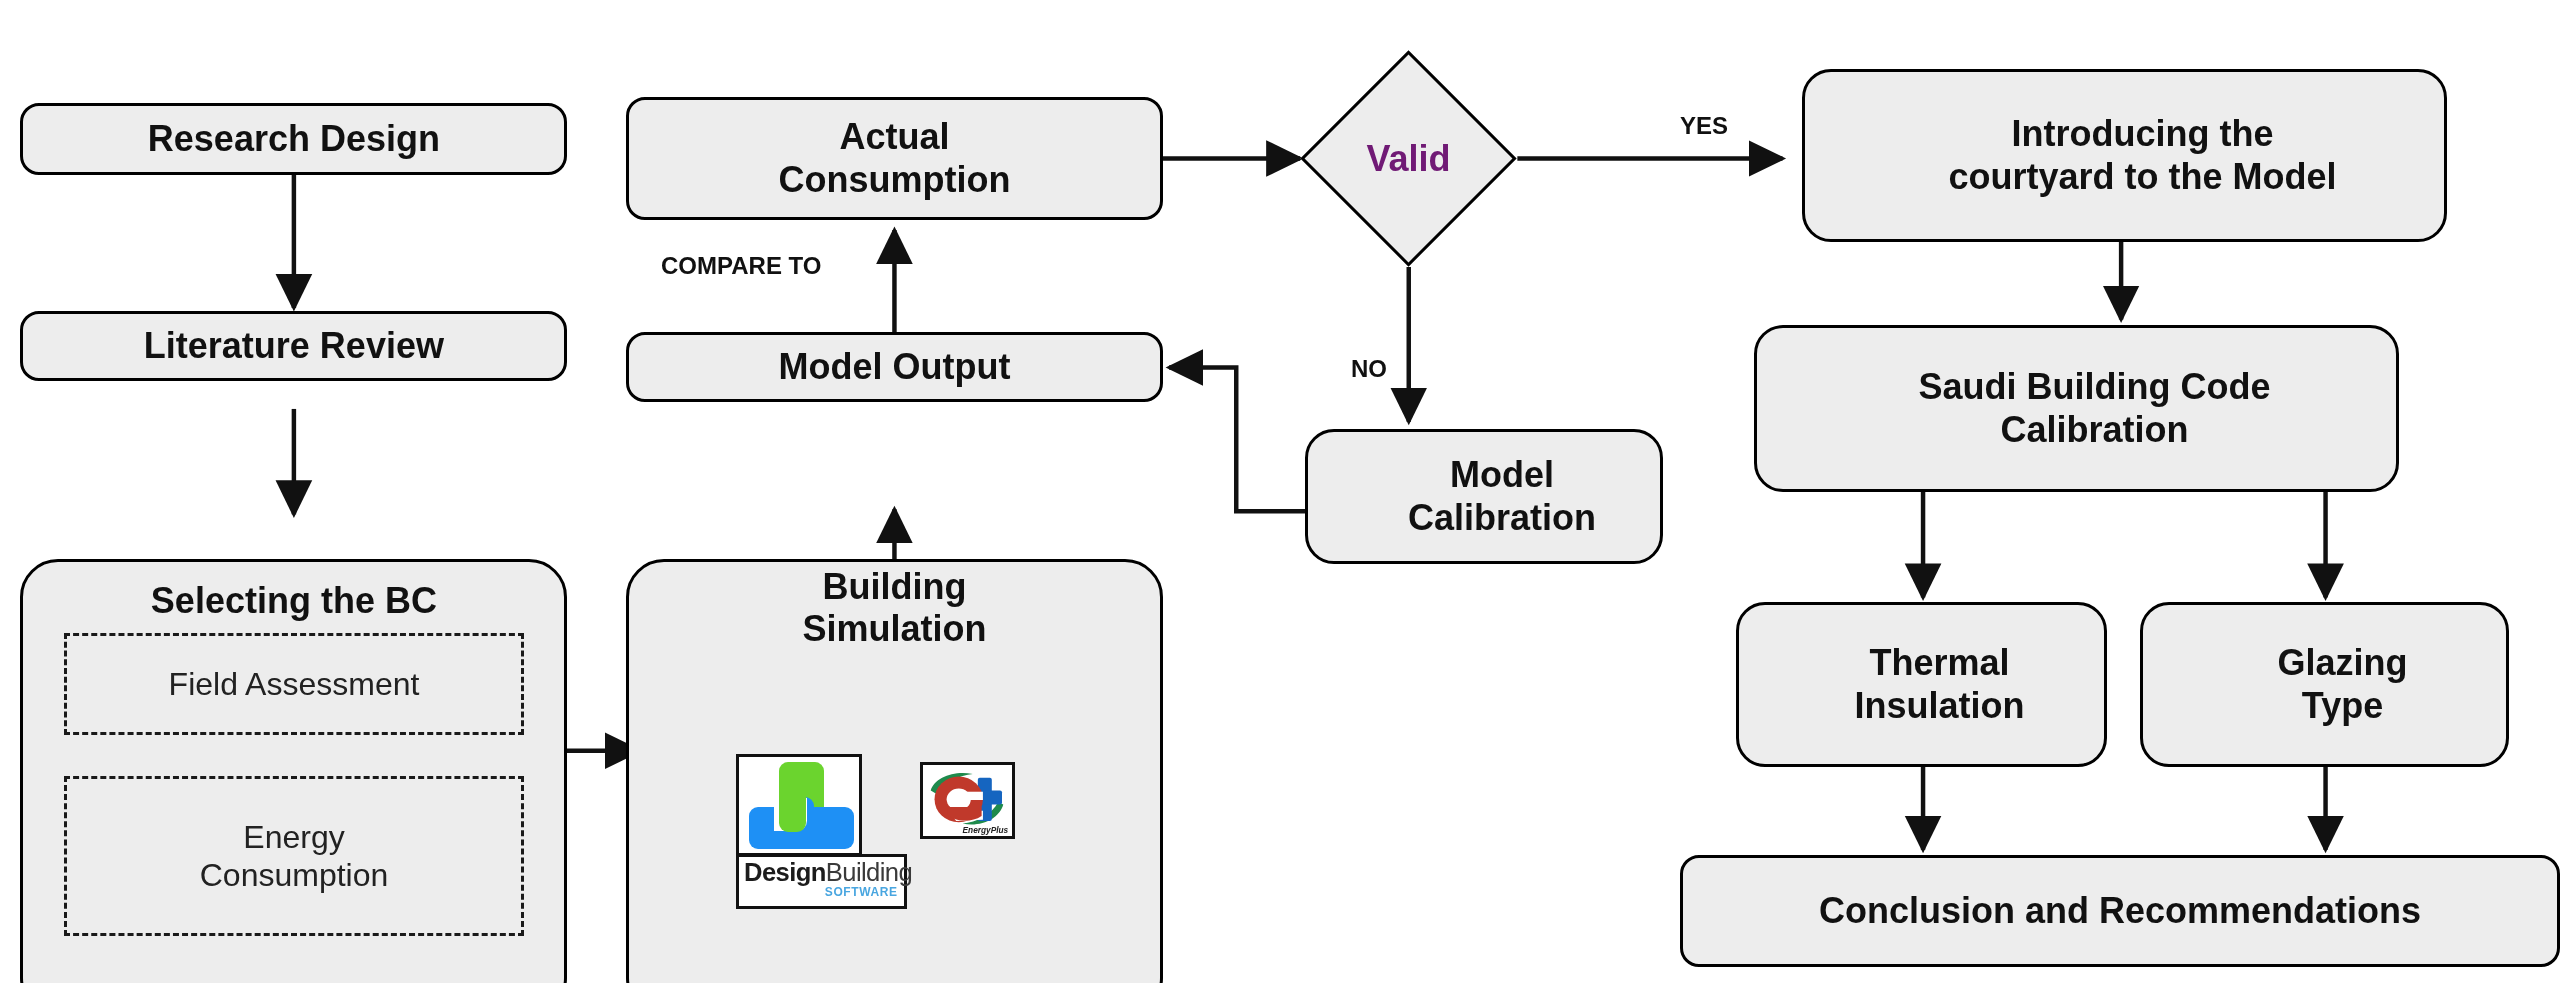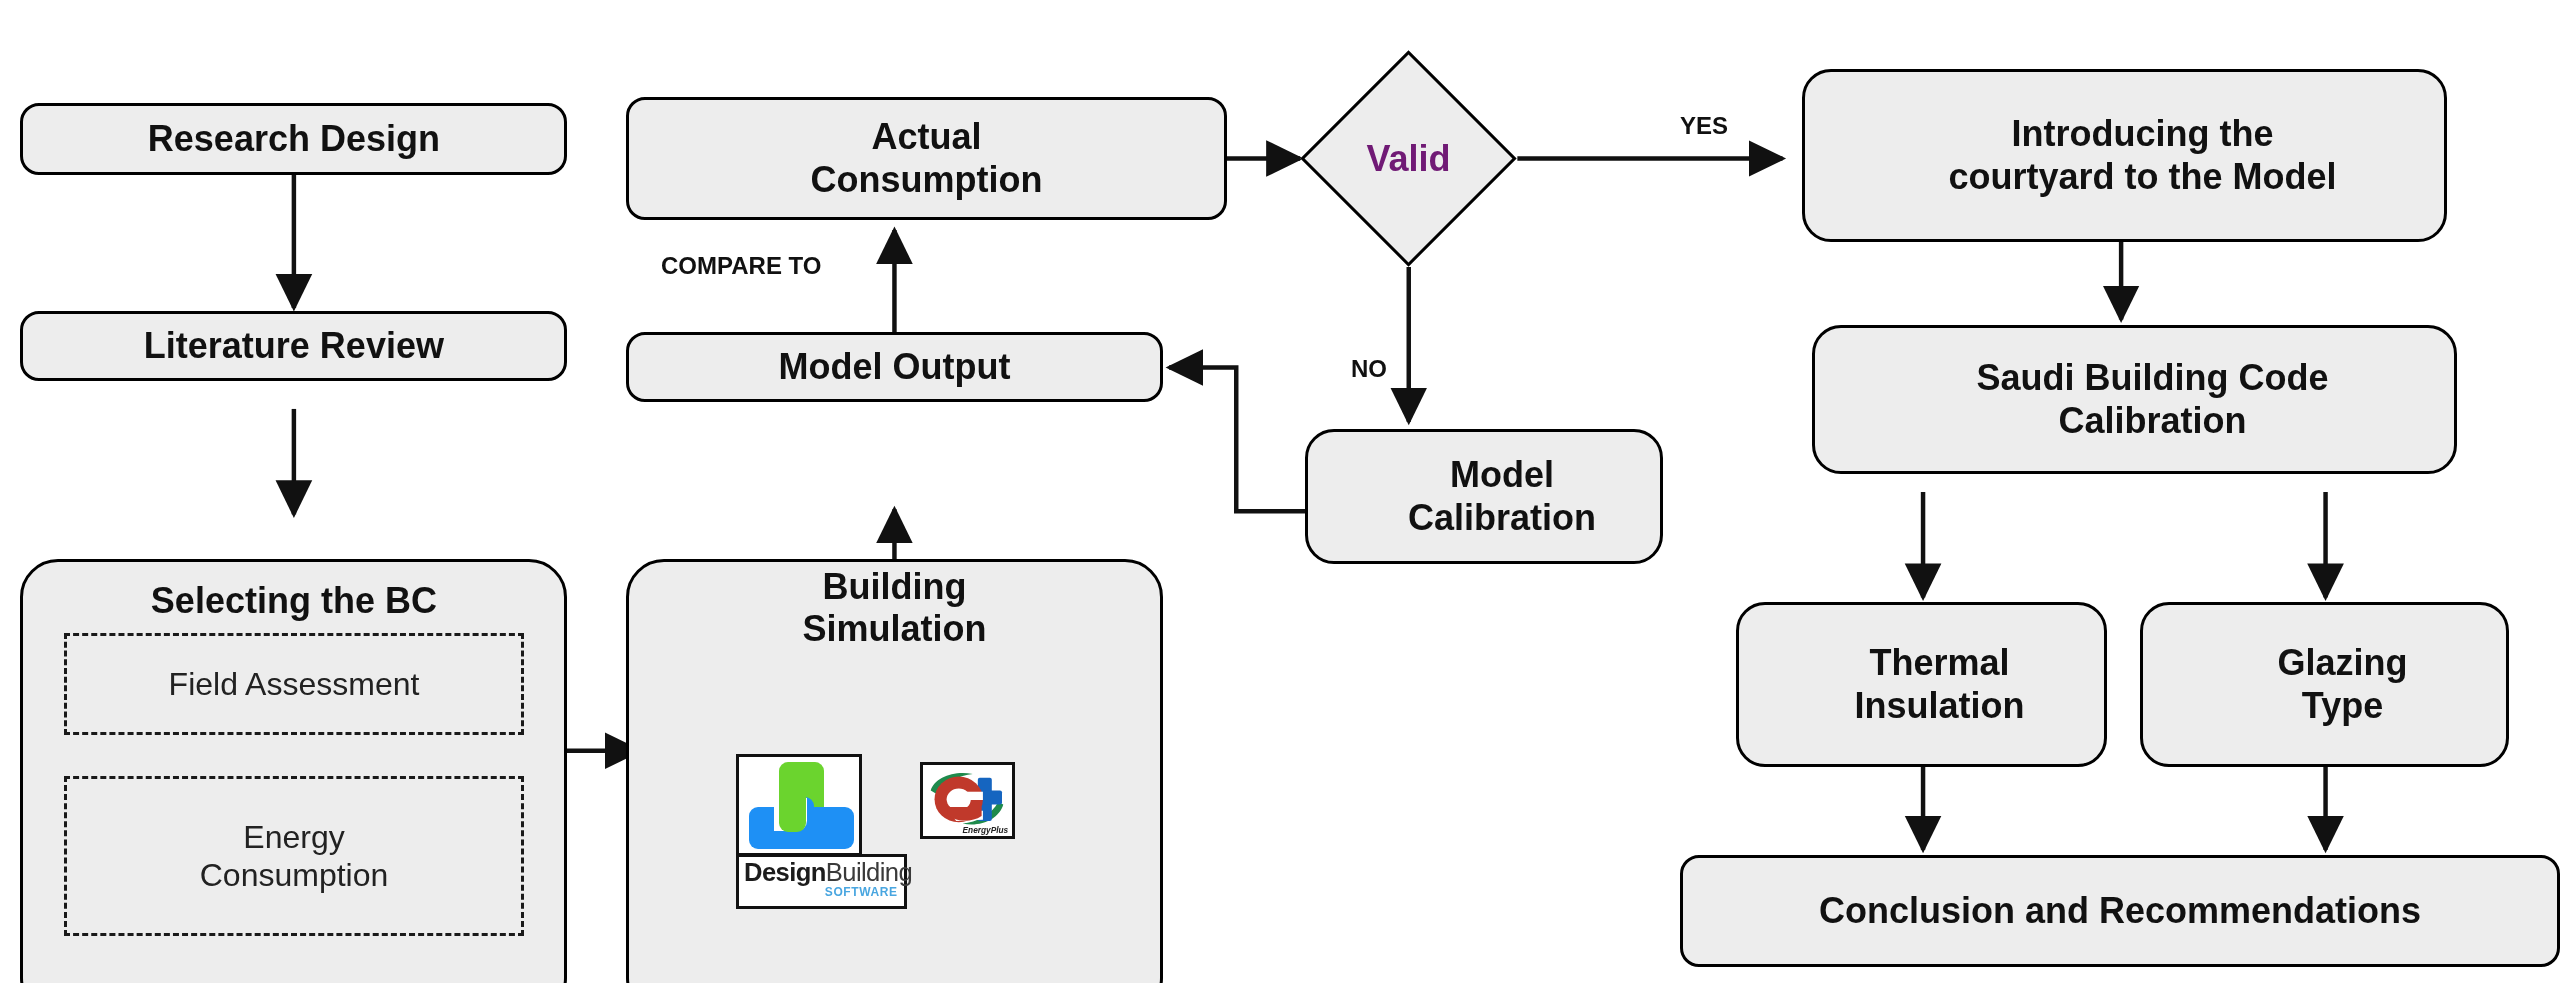--- a/index.html
+++ b/index.html
@@ -259,21 +259,21 @@
   <div class="subnode" style="left:64px; top:633px; width:460px; height:102px; font-size:32px;">
     <span>Field Assessment</span>
   </div>
 
   <div class="subnode" style="left:64px; top:776px; width:460px; height:160px; font-size:32px;
               flex-direction:column;">
     <span>Energy</span>
     <span>Consumption</span>
   </div>
 
-  <div class="node" style="left:626px; top:97px; width:601px; height:123px; font-size:36px;">
+  <div class="node" style="left:626px; top:97px; width:537px; height:123px; font-size:36px;">
     <span class="node-label">Actual</span>
     <span class="node-label">Consumption</span>
   </div>
 
   <div class="node" style="left:626px; top:332px; width:537px; height:70px; font-size:36px;text-align:center;">
     <span class="node-label">Model Output</span>
   </div>
 
   <div class="node big" style="left:626px; top:519px; width:537px; height:457px; font-size:36px;
               justify-content:flex-start; padding-top:4px;">
@@ -325,21 +325,21 @@
   <div class="node soft" style="left:1305px; top:429px; width:358px; height:135px; font-size:36px;">
     <span class="node-label">Model</span>
     <span class="node-label">Calibration</span>
   </div>
 
   <div class="node soft" style="left:1802px; top:69px; width:645px; height:173px; font-size:36px;">
     <span class="node-label">Introducing the</span>
     <span class="node-label">courtyard to the Model</span>
   </div>
 
-  <div class="node soft" style="left:1812px; top:325px; width:645px; height:149px; font-size:36px;">
+  <div class="node soft" style="left:1754px; top:325px; width:645px; height:167px; font-size:36px;">
     <span class="node-label">Saudi Building Code</span>
     <span class="node-label">Calibration</span>
   </div>
 
   <div class="node soft" style="left:1736px; top:602px; width:371px; height:165px; font-size:36px;">
     <span class="node-label">Thermal</span>
     <span class="node-label">Insulation</span>
   </div>
 
   <div class="node soft" style="left:2140px; top:602px; width:369px; height:165px; font-size:36px;">

